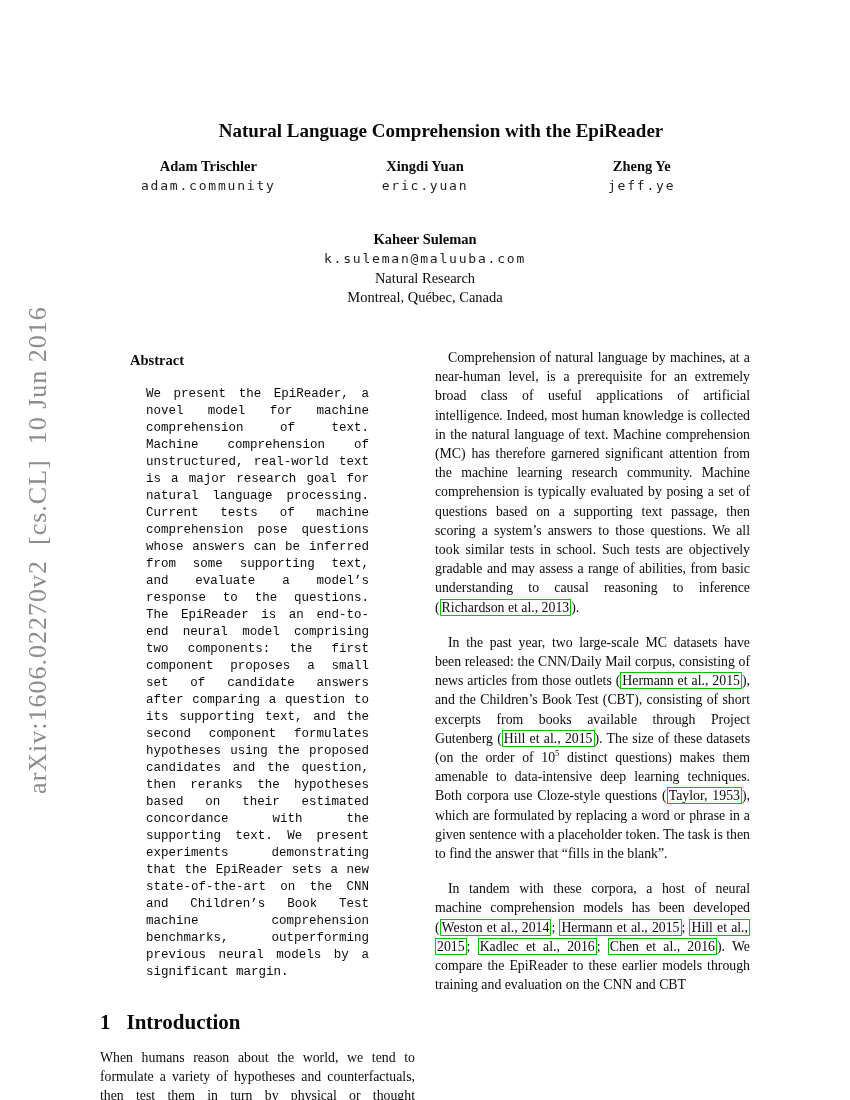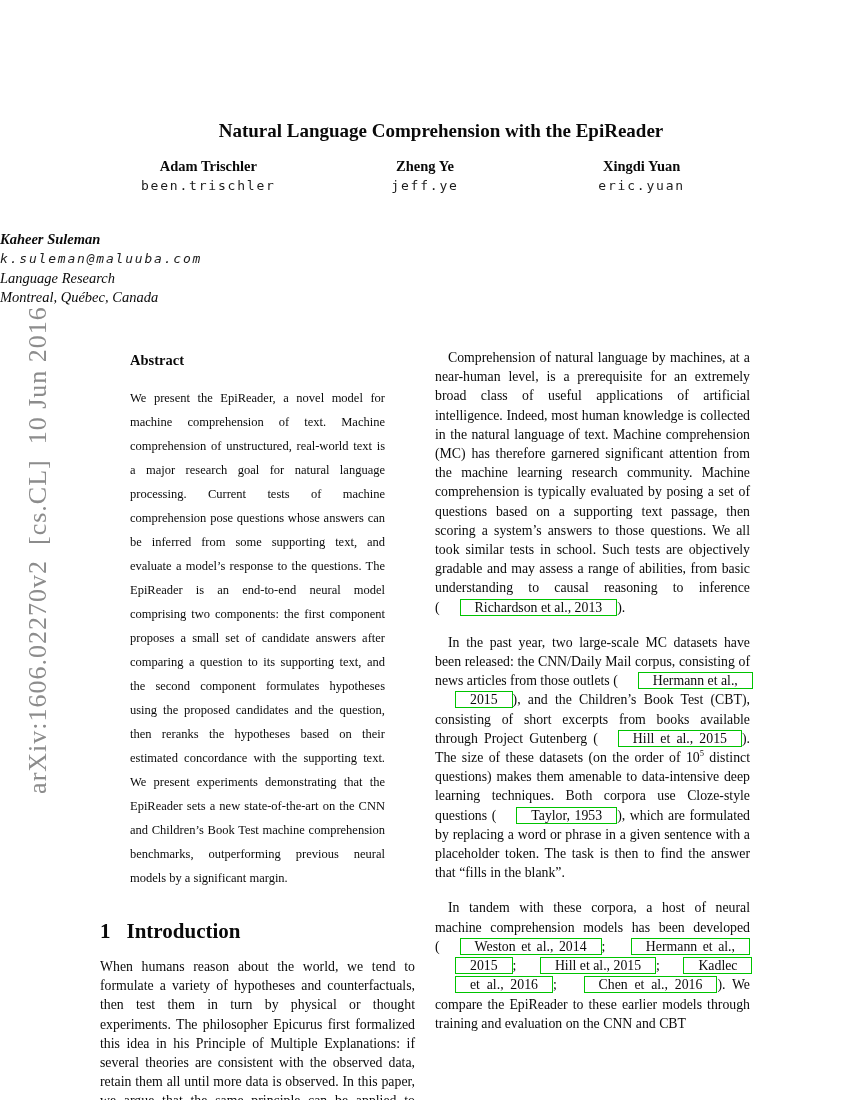--- a/index.html
+++ b/index.html
@@ -47,98 +47,97 @@
     font-size: 13px;
     letter-spacing: 1.8px;
     line-height: 20px;
     color: #1c1c1c;
   }
   .corr {
     position: absolute;
     top: 229px;
     left: 0;
     width: 100%;
-    text-align: left;
-    font-style: italic;
+    text-align: center;
   }
   .corr .affil { font-size: 14.5px; line-height: 19px; }
   .columns {
     position: absolute;
     top: 348px;
     left: 100px;
     width: 650px;
     display: flex;
     gap: 20px;
   }
   .col { width: 315px; }
   .abstract-box { margin: 0 30px; }
   .abstract-heading {
     font-weight: bold;
     font-size: 14.5px;
     margin: 4px 0 17px 0;
   }
   .abstract-text {
-    margin: 0;
+    margin: 16px;
     font-size: 12.5px;
-    line-height: 24px;
+    line-height: 17px;
     text-align: justify;
+    font-family: Liberation Mono, monospace;
   }
   .section-heading {
     margin-top: 29px;
     font-size: 21px;
     font-weight: bold;
     font-family: Liberation Serif, serif;
   }
   .sec-num { margin-right: 16px; }
   .body-text {
     margin: 13px 0 0 0;
     font-size: 13.8px;
     line-height: 19.2px;
     text-align: justify;
   }
   .col.right .body-text { text-indent: 13px; margin: 0 0 16px 0; }
   .col.right .body-text .cite,
   .col.right .body-text sup { text-indent: 0; }
   .cite {
     border: 1px solid var(--cite-green, #00c400);
-    padding: 0 14px;
+    padding: 0 1px;
     -webkit-box-decoration-break: clone;
     box-decoration-break: clone;
-    margin-left: 20px;
   }
   sup { font-size: 0.62em; line-height: 0; }
 </style>
 </head>
 <body>
 
 <div class="page">
 
   <div class="stamp">arXiv:1606.02270v2  [cs.CL]  10 Jun 2016</div>
 
   <h1 class="title">Natural Language Comprehension with the EpiReader</h1>
 
   <div class="authors-row">
     <div class="author">
       <div class="author-name">Adam Trischler</div>
-      <div class="author-email">been.trischler</div>
+      <div class="author-email">adam.community</div>
+    </div>
+    <div class="author">
+      <div class="author-name">Xingdi Yuan</div>
+      <div class="author-email">eric.yuan</div>
     </div>
     <div class="author">
       <div class="author-name">Zheng Ye</div>
       <div class="author-email">jeff.ye</div>
-    </div>
-    <div class="author">
-      <div class="author-name">Xingdi Yuan</div>
-      <div class="author-email">eric.yuan</div>
     </div>
   </div>
 
   <div class="corr">
     <div class="author-name">Kaheer Suleman</div>
     <div class="author-email">k.suleman@maluuba.com</div>
-    <div class="affil">Language Research</div>
+    <div class="affil">Natural Research</div>
     <div class="affil">Montreal, Québec, Canada</div>
   </div>
 
   <div class="columns">
 
     <div class="col left">
       <div class="abstract-box">
         <div class="abstract-heading">Abstract</div>
         <p class="abstract-text">We present the EpiReader, a novel model for machine comprehension of text. Machine comprehension of unstructured, real-world text is a major research goal for natural language processing. Current tests of machine comprehension pose questions whose answers can be inferred from some supporting text, and evaluate a model’s response to the questions. The EpiReader is an end-to-end neural model comprising two components: the first component proposes a small set of candidate answers after comparing a question to its supporting text, and the second component formulates hypotheses using the proposed candidates and the question, then reranks the hypotheses based on their estimated concordance with the supporting text. We present experiments demonstrating that the EpiReader sets a new state-of-the-art on the CNN and Children’s Book Test machine comprehension benchmarks, outperforming previous neural models by a significant margin.</p>
       </div>

